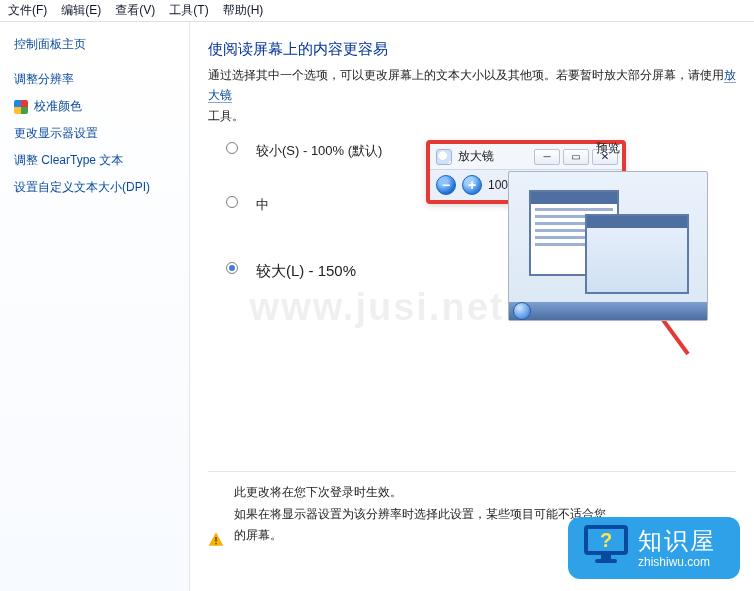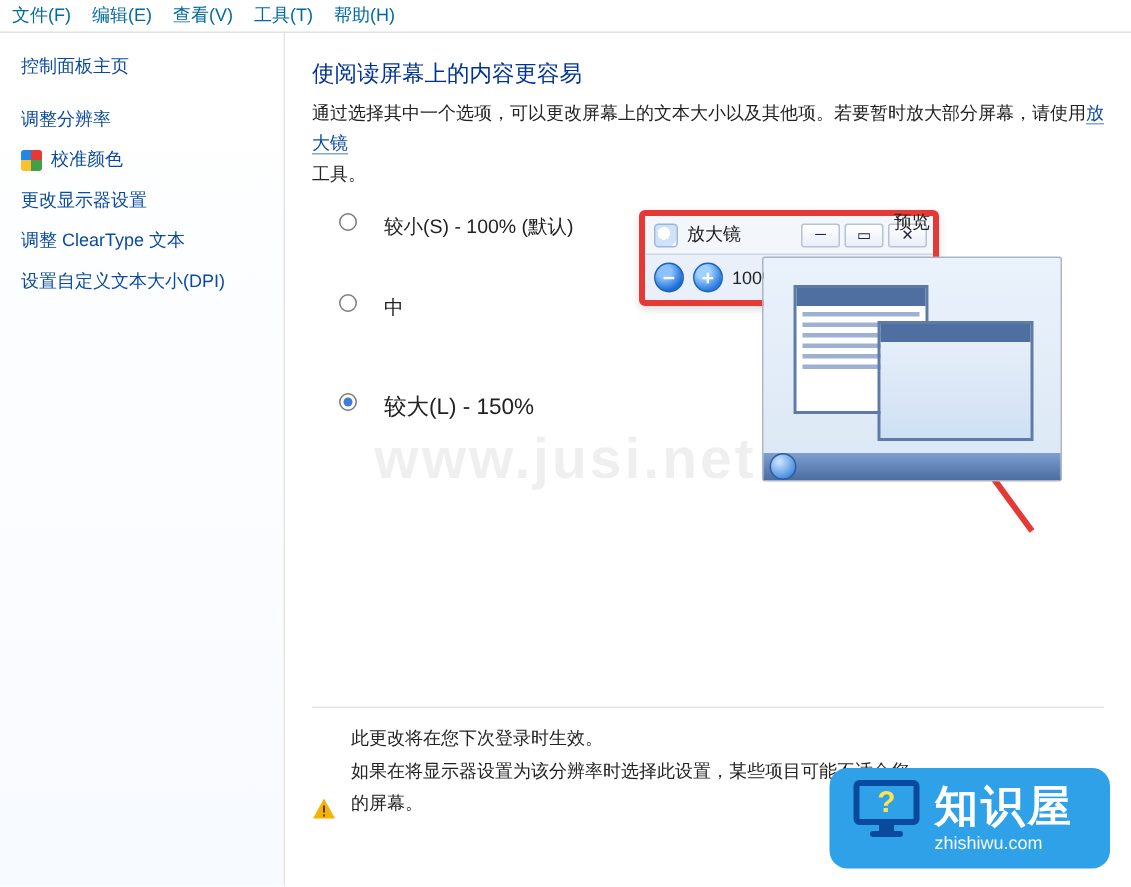--- a/index.html
+++ b/index.html
@@ -1,17 +1,17 @@
 <!DOCTYPE html>
 <html><head>
 <meta charset="utf-8">
 <style>
 * { box-sizing: border-box; font-family: "Microsoft YaHei", SimSun, Tahoma, sans-serif; }
 body { margin: 0; width: 754px; height: 591px; background: #fff; position: relative; overflow: hidden; font-size: 12px; color: #222; }
-.menubar { height: 22px; border-bottom: 1px solid #e0e0e0; display: flex; align-items: center; padding-left: 8px; gap: 14px; font-size: 12px; color: #0369a1; }
+.menubar { height: 22px; border-bottom: 1px solid #e0e0e0; display: flex; align-items: center; padding-left: 8px; gap: 14px; font-size: 12px; color: #0f172a; }
 .menubar span { cursor: default; }
 .layout { display: flex; width: 100%; height: calc(100% - 22px); }
 .sidebar { width: 190px; border-right: 1px solid #e6e6e6; padding: 14px 24px 0 14px; background: linear-gradient(#fff,#f7faff); }
 .sidebar .home { color: #0a4a9e; margin-bottom: 18px; display: block; }
 .sidebar .link { color: #0a4a9e; margin: 10px 0; display: block; }
 .sidebar .calib { display: flex; align-items: center; gap: 6px; }
 .shield { width: 14px; height: 14px; border-radius: 2px; background: conic-gradient(#e53935 0 25%, #43a047 0 50%, #fbc02d 0 75%, #1e88e5 0); }
 .main { flex: 1; padding: 10px 18px 6px 18px; position: relative; }
 .title { color: #003399; font-size: 15px; margin: 8px 0 6px; }
 .desc { font-size: 12px; line-height: 1.7; margin-bottom: 16px; }
@@ -43,21 +43,21 @@
 .pwin.front { left: 76px; top: 42px; width: 104px; height: 80px; background: linear-gradient(#eaf1fb,#cfe0f4); }
 .ptask { position:absolute; left:0; bottom:0; right:0; height:18px; background:linear-gradient(#7e9fd0,#4b6da0); }
 .ptask .start { width:18px; height:18px; border-radius:50%; background:radial-gradient(circle at 35% 30%,#d0e8ff,#1e6fd6); position:absolute; left:4px; top:0; border:1px solid #2c5ca0;}
 .divider { border-top: 1px solid #e2e6ec; margin: 20px 0 10px; }
 .applyrow { display: flex; align-items: flex-end; gap: 10px; margin-top: 6px; }
 .warn { width: 16px; height: 16px; }
 .applytxt { flex: 1; font-size: 12px; line-height: 1.8; }
 .applybtn { border: 1px solid #cfd6e1; border-radius: 3px; padding: 4px 14px; background: linear-gradient(#fdfdfe,#f0f3f8); color: #666; font-size: 12px; margin-left: 40px; }
 .arrow { position: absolute; left: 378px; top: 172px; pointer-events: none; }
 .logo { position: absolute; right: 14px; bottom: 12px; background: #2ea1e8; border-radius: 12px; padding: 12px 24px 10px 70px; color: #fff; min-width: 160px; }
-.logo .zh { font-size: 29px; font-weight: bold; letter-spacing: 2px; line-height: 1; }
+.logo .zh { font-size: 24px; font-weight: normal; letter-spacing: 2px; line-height: 1; }
 .logo .dm { font-size: 12px; opacity: .95; margin-top: 2px; }
 .monitor { position: absolute; left: 16px; top: 8px; width: 44px; height: 36px; }
 .monitor .screen { width: 44px; height: 30px; border: 4px solid #0a4a9e; border-radius: 4px; background: #2ea1e8; position:relative; }
 .monitor .q { position:absolute; inset:0; display:flex; align-items:center; justify-content:center; color:#ffe24d; font-size:20px; font-weight:bold;}
 .monitor .stand { width:10px; height:4px; background:#0a4a9e; margin:0 auto; }
 .monitor .base { width:22px; height:4px; background:#0a4a9e; margin:0 auto; border-radius:2px;}
 .wm { position:absolute; left:50%; top:52%; transform:translate(-50%,-50%); font-size:38px; color:#000; opacity:.06; font-weight:bold; letter-spacing:2px; pointer-events:none; }
 .large-gap { margin-top: 48px; }
 </style>
 </head>

